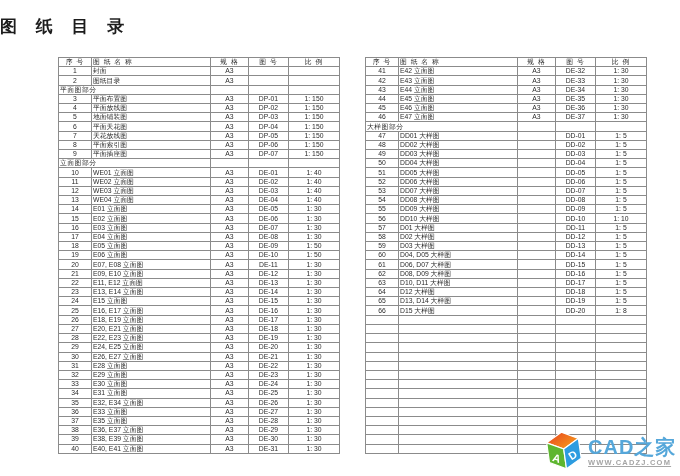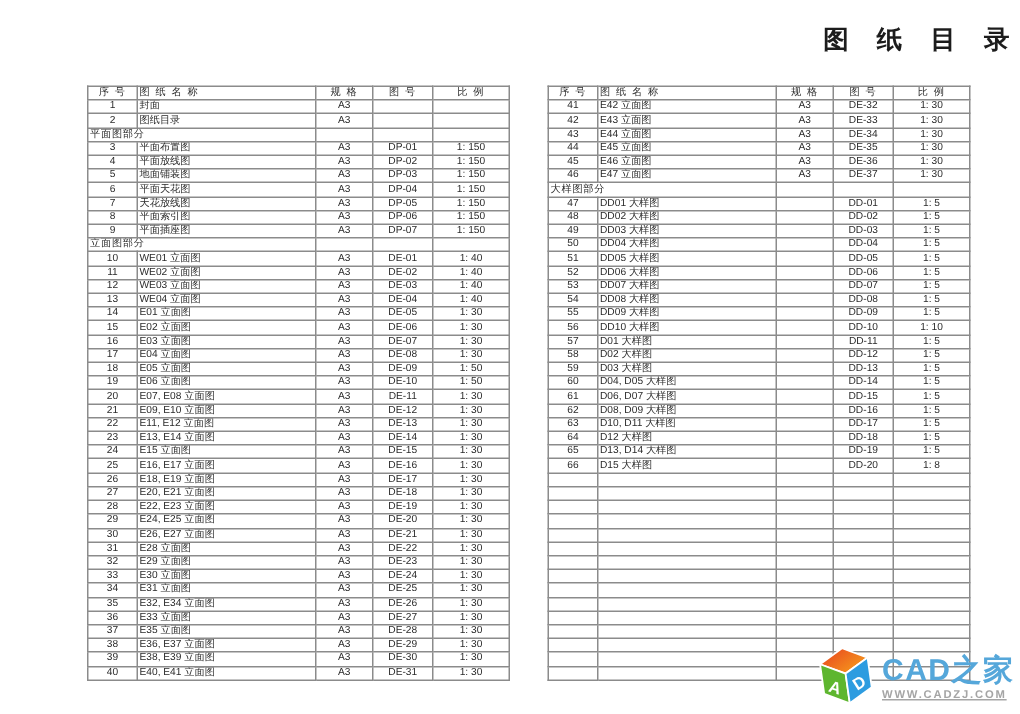--- a/index.html
+++ b/index.html
@@ -1,21 +1,21 @@
 <!DOCTYPE html>
 <html><head>
 <meta charset="utf-8">
 <style>
   html,body{margin:0;padding:0;background:#ffffff;}
   #page{
     position:relative;width:680px;height:476px;background:#ffffff;overflow:hidden;
     font-family:"Liberation Sans","DejaVu Sans",sans-serif;color:#2b2b2b;
   }
   #page-title{
-    position:absolute;top:15px;left:0;width:680px;text-align:right;
+    position:absolute;top:15px;left:0;width:680px;text-align:left;
     font-size:17px;font-weight:bold;letter-spacing:7px;color:#1c1c1c;
   }
   table.idx{
     position:absolute;top:57px;border-collapse:collapse;table-layout:fixed;
     width:281px;height:397px;border:1px solid #4a4a4a;background:#ffffff;
   }
   table.idx#tbl-left{left:58px;}
   table.idx#tbl-right{left:365px;}
   table.idx td{
     border:1px solid #8b8b8b;padding:0 1px;font-size:6.8px;line-height:8px;

